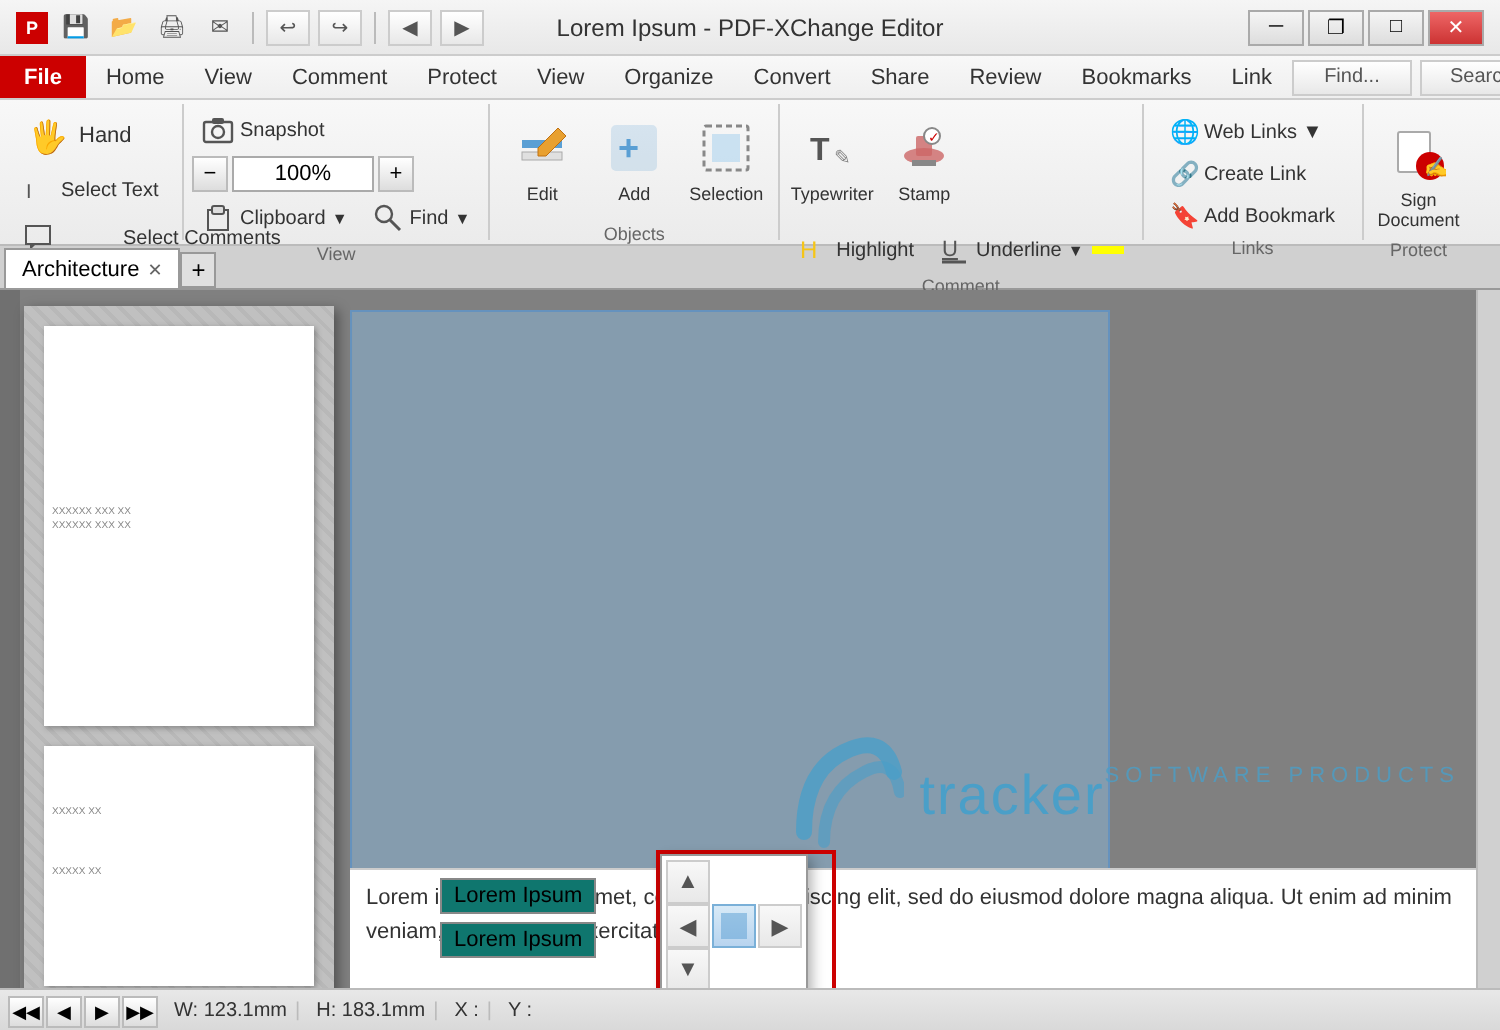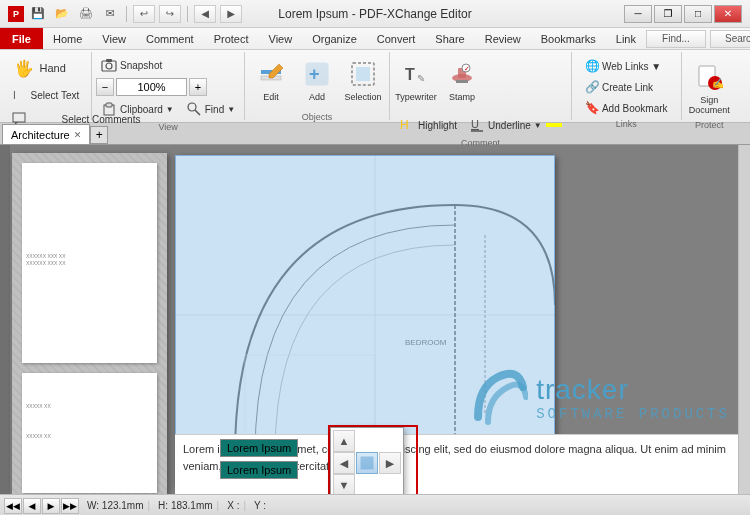--- a/index.html
+++ b/index.html
@@ -236,23 +236,23 @@
 
     
     .tracker-logo {
       position: absolute;
       right: 20px;
       bottom: 80px;
       display: flex;
       align-items: center;
       gap: 8px;
     }
-    .tracker-logo-text { display: flex; flex-direction: column; }
+    .tracker-logo-text { display: flex; flex-direction: row; }
     .tracker-main { font-size: 28px; color: #4a9fc8; font-weight: 300; letter-spacing: 1px; }
-    .tracker-sub { font-size: 14px; color: #4a9fc8; letter-spacing: 3px; text-transform: uppercase; opacity: 0.8; font-family: Liberation Mono, monospace; }
+    .tracker-sub { font-size: 11px; color: #4a9fc8; letter-spacing: 3px; text-transform: uppercase; opacity: 0.8; }
 
     
     .status-bar {
       background: linear-gradient(to bottom, #e8e8e8, #d8d8d8);
       height: 22px;
       border-top: 1px solid #bbb;
       display: flex;
       align-items: center;
       padding: 0 4px;
       font-size: 10px;
@@ -571,43 +571,20 @@
     <div style="position:absolute;left:10px;top:220px;right:10px;height:120px;background:white;box-shadow:1px 1px 3px rgba(0,0,0,0.3);">
       <div style="position:absolute;left:4px;top:30px;right:4px;">
         <div style="font-size:5px;color:#888;line-height:1.4;">XXXXX XX</div>
       </div>
       <div style="position:absolute;left:4px;top:60px;right:4px;">
         <div style="font-size:5px;color:#888;line-height:1.4;">XXXXX XX</div>
       </div>
     </div>
   </div>
 
-  <div class="pdf-page-right">
-    <svg class="arch-svg" viewBox="0 0 380 330" xmlns="http://www.w3.org/2000/svg">
-
-      <line x1="200" y1="0" x2="200" y2="330" stroke="#ccc" stroke-width="0.5"></line>
-      <line x1="0" y1="160" x2="380" y2="160" stroke="#ccc" stroke-width="0.5"></line>
-
-      <path d="M 60 300 Q 60 50 280 50 Q 380 50 380 150" fill="none" stroke="#555" stroke-width="2"></path>
-
-      <path d="M 80 300 Q 80 70 280 70" fill="none" stroke="#777" stroke-width="1"></path>
-      <path d="M 100 300 Q 100 90 280 90" fill="none" stroke="#aaa" stroke-width="0.8"></path>
-
-      <line x1="280" y1="50" x2="280" y2="280" stroke="#555" stroke-width="1.5" stroke-dasharray="4,2"></line>
-      <line x1="310" y1="80" x2="310" y2="260" stroke="#888" stroke-width="1" stroke-dasharray="3,2"></line>
-
-      <line x1="60" y1="290" x2="280" y2="290" stroke="#333" stroke-width="1"></line>
-      <line x1="60" y1="285" x2="60" y2="295" stroke="#333" stroke-width="1"></line>
-      <line x1="280" y1="285" x2="280" y2="295" stroke="#333" stroke-width="1"></line>
-
-      <text x="230" y="190" font-size="8" fill="#666">BEDROOM</text>
-
-      <path d="M 70 200 L 200 200 L 200 280 L 70 280 Z" fill="none" stroke="#ddd" stroke-width="0.5"></path>
-    </svg>
-  </div>
 
   <div class="selection-overlay"></div>
 
   <div class="popup-label label-lorem">
     <span>Lorem Ipsum</span>
   </div>
   <div class="popup-label label-lorem2">
     <span>Lorem Ipsum</span>
   </div>
 

